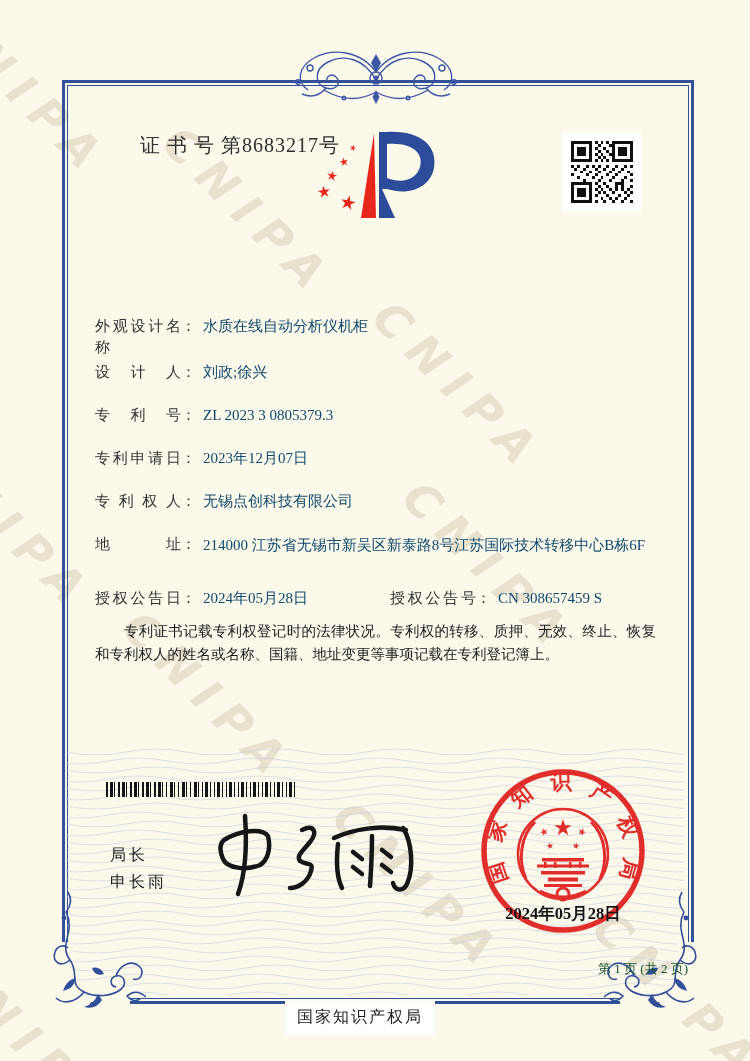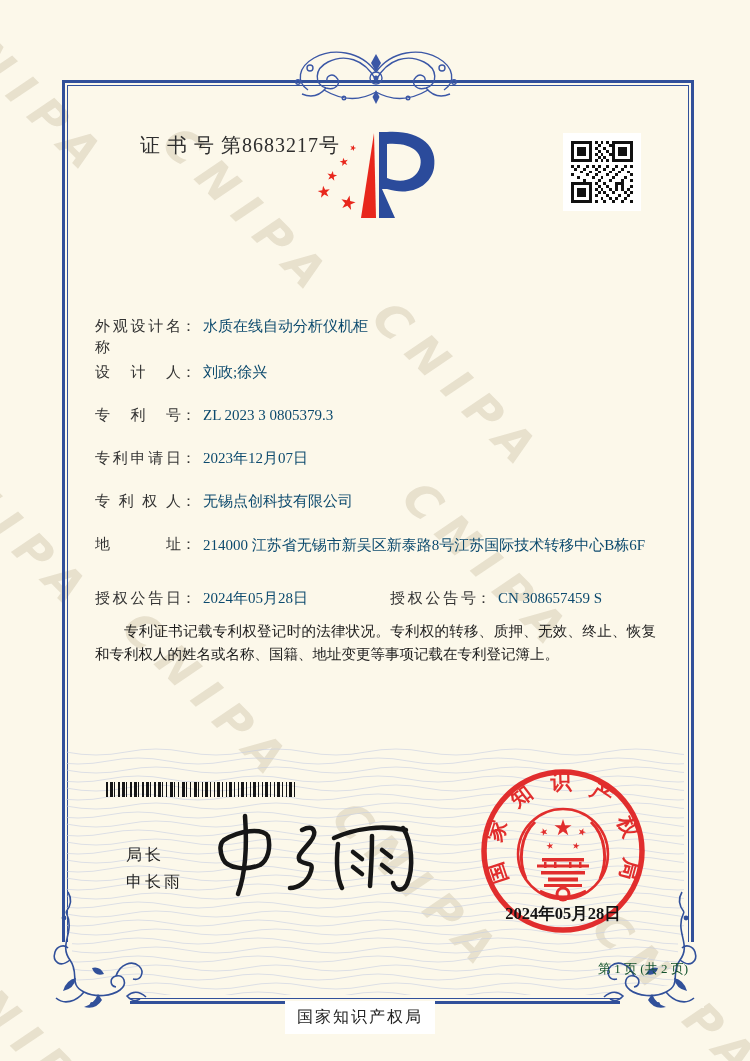--- a/index.html
+++ b/index.html
@@ -34,21 +34,21 @@
   .pair.first{width:295px;flex:0 0 295px;}
   
   .paras{position:absolute;left:95px;top:620px;width:561px;font-size:14.5px;line-height:22.5px;
          color:#1c1c1c;text-align:justify;}
   .paras p{margin:0;text-indent:2em;}
   .paras p + p{margin-top:2px;}
   
   .barcode{position:absolute;left:106px;top:782px;width:192px;height:15px;
      background:repeating-linear-gradient(90deg,#151515 0 1.5px,rgba(0,0,0,0) 1.5px 3.5px,
      #151515 3.5px 6.5px,rgba(0,0,0,0) 6.5px 8px,#151515 8px 9px,rgba(0,0,0,0) 9px 12px);}
-  .official{position:absolute;left:126px;font-family:Liberation Sans, sans-serif;
+  .official{position:absolute;left:110px;font-family:Liberation Sans, sans-serif;
             font-size:16px;letter-spacing:3px;color:#222;}
   .official.t{top:845px;} .official.n{top:872px;}
   .signature{position:absolute;left:210px;top:810px;}
   .seal{position:absolute;left:478px;top:766px;}
   .seal-date{position:absolute;left:478px;top:903px;width:170px;text-align:center;
              font-size:16.5px;font-weight:600;color:#141414;}
   .page-num{position:absolute;left:62px;top:960px;width:626px;text-align:right;font-size:13px;color:#14532d;}
   .cont-box{position:absolute;left:285px;top:1001px;background:#ffffff;padding:6px 12px;
             font-size:16px;letter-spacing:2px;color:#222;}
 </style>

